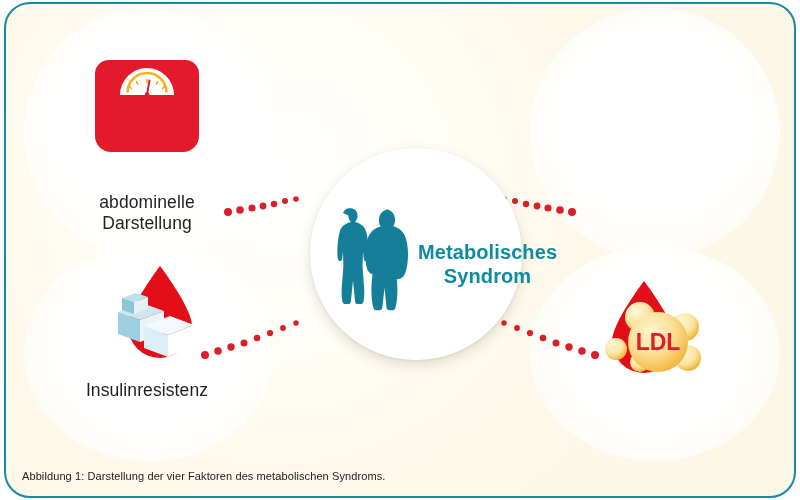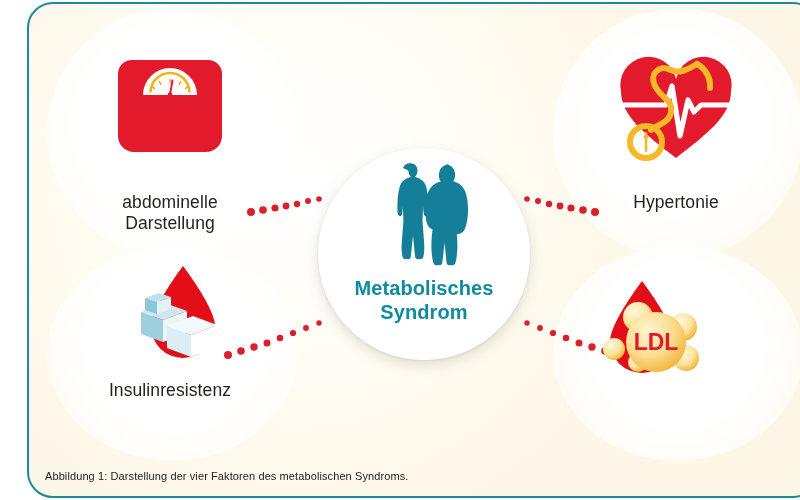--- a/index.html
+++ b/index.html
@@ -5,21 +5,21 @@
   * { margin:0; padding:0; box-sizing:border-box; }
   html, body {
     width:800px; height:500px;
     background:#ffffff;
     font-family:"Liberation Sans", sans-serif;
     overflow:hidden;
   }
 
   #stage {
     position:relative;
-    width:700px; height:500px;margin-left:23px;
+    width:700px; height:500px;
   }
 
   
   .card {
     position:absolute;
     left:4px; top:2px;
     width:792px; height:496px;
     background:
        radial-gradient(circle at 34% 36%, #ffffff 0%, #fffdf6 26%, #fdf8ea 52%, #fcf6e6 100%);
     border:2px solid #1a8a9e;
@@ -62,35 +62,34 @@
   .node .art { height:150px; position:relative; }
   .node .label {
     font-size:17.5px;
     color:#231f1d;
     line-height:1.22;
     letter-spacing:.1px;
   }
   .node.tl { left:22px;  top:42px;  }
   .node.tr { left:528px; top:42px;  }
   .node.bl { left:22px;  top:260px; }
-  .node.br { left:503px; top:276px; }
+  .node.br { left:528px; top:276px; }
   .node.bl .art, .node.br .art { height:120px; }
 
   .node .art svg { position:absolute; left:50%; top:0; transform:translateX(-50%); }
 
   
   .center-disc {
     position:absolute;
-    left:295px; top:148px;
+    left:310px; top:148px;
     width:212px; height:212px;
     border-radius:50%;
     background:#ffffff;
     box-shadow:0 5px 14px rgba(120,105,80,.20), 0 1px 3px rgba(120,105,80,.12);
     display:flex;
-    flex-direction:column;
     align-items:center;
     justify-content:flex-start;
     padding-top:14px;
   }
   .center-disc .figures { height:108px; }
   .center-title {
     margin-top:6px;
     font-size:20px;
     font-weight:bold;
     color:#0f8ba1;
@@ -174,48 +173,20 @@
         <line x1="60" y1="52.5" x2="62.5" y2="38.5" stroke="#E3192C" stroke-width="1.9" stroke-linecap="round"></line>
         <circle cx="60" cy="52.5" r="2.2" fill="#E3192C"></circle>
       </svg>
     </div>
     <div class="label">
       <div>abdominelle</div>
       <div>Darstellung</div>
     </div>
   </div>
 
-  <div class="node tr">
-    <div class="art">
-      <svg width="150" height="130" viewBox="0 0 150 130">
-
-        <path d="M75 116
-                 C 44 92, 20 74, 20 49
-                 A 27 27 0 0 1 75 37
-                 A 27 27 0 0 1 130 49
-                 C 130 74, 106 92, 75 116 Z" fill="#E3192C"></path>
-
-        <path d="M20 63 H58 L65 63 L71 44 L79 94 L87 58 L93 70 L100 63 H130" fill="none" stroke="#ffffff" stroke-width="5.2" stroke-linejoin="round" stroke-linecap="round"></path>
-
-        <path d="M96 22
-                 C 86 28, 78 32, 70 28
-                 C 58 22, 48 32, 54 44
-                 C 60 56, 72 58, 70 70
-                 C 68 82, 56 82, 50 88" fill="none" stroke="#F5B927" stroke-width="6" stroke-linecap="round"></path>
-        <path d="M96 22 C 104 26, 110 36, 109 46" fill="none" stroke="#F5B927" stroke-width="6" stroke-linecap="round"></path>
-
-        <circle cx="45" cy="100" r="16" fill="none" stroke="#F5B927" stroke-width="6"></circle>
-        <line x1="45" y1="91" x2="45" y2="109" stroke="#F5B927" stroke-width="2.6" stroke-linecap="round"></line>
-        <path d="M45 91 l-3 5 h6 z" fill="#F5B927"></path>
-      </svg>
-    </div>
-    <div class="label">
-      <div>Hypertonie</div>
-    </div>
-  </div>
 
   <div class="node bl">
     <div class="art">
       <svg width="150" height="115" viewBox="0 0 150 115">
 
         <path d="M88 6
                  C 88 6, 120 48, 120 66
                  A 32 32 0 0 1 56 66
                  C 56 48, 88 6, 88 6 Z" fill="#E20F18"></path>
 

